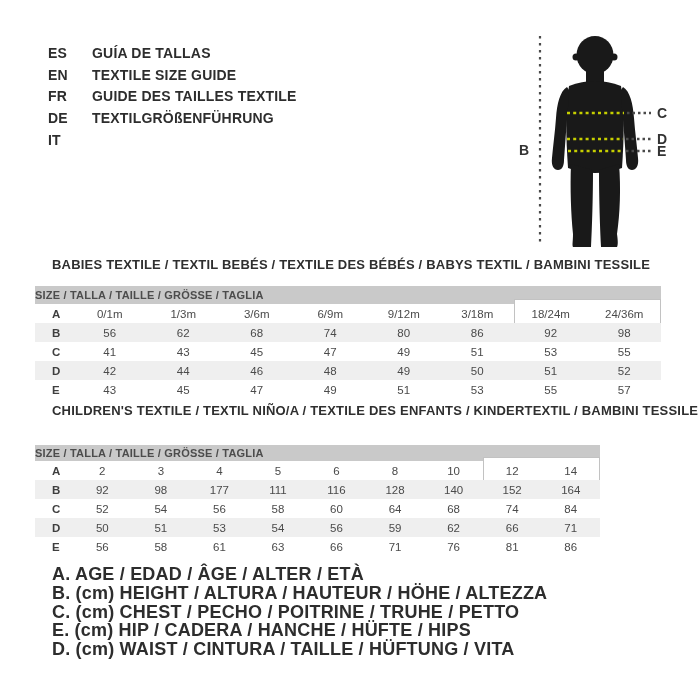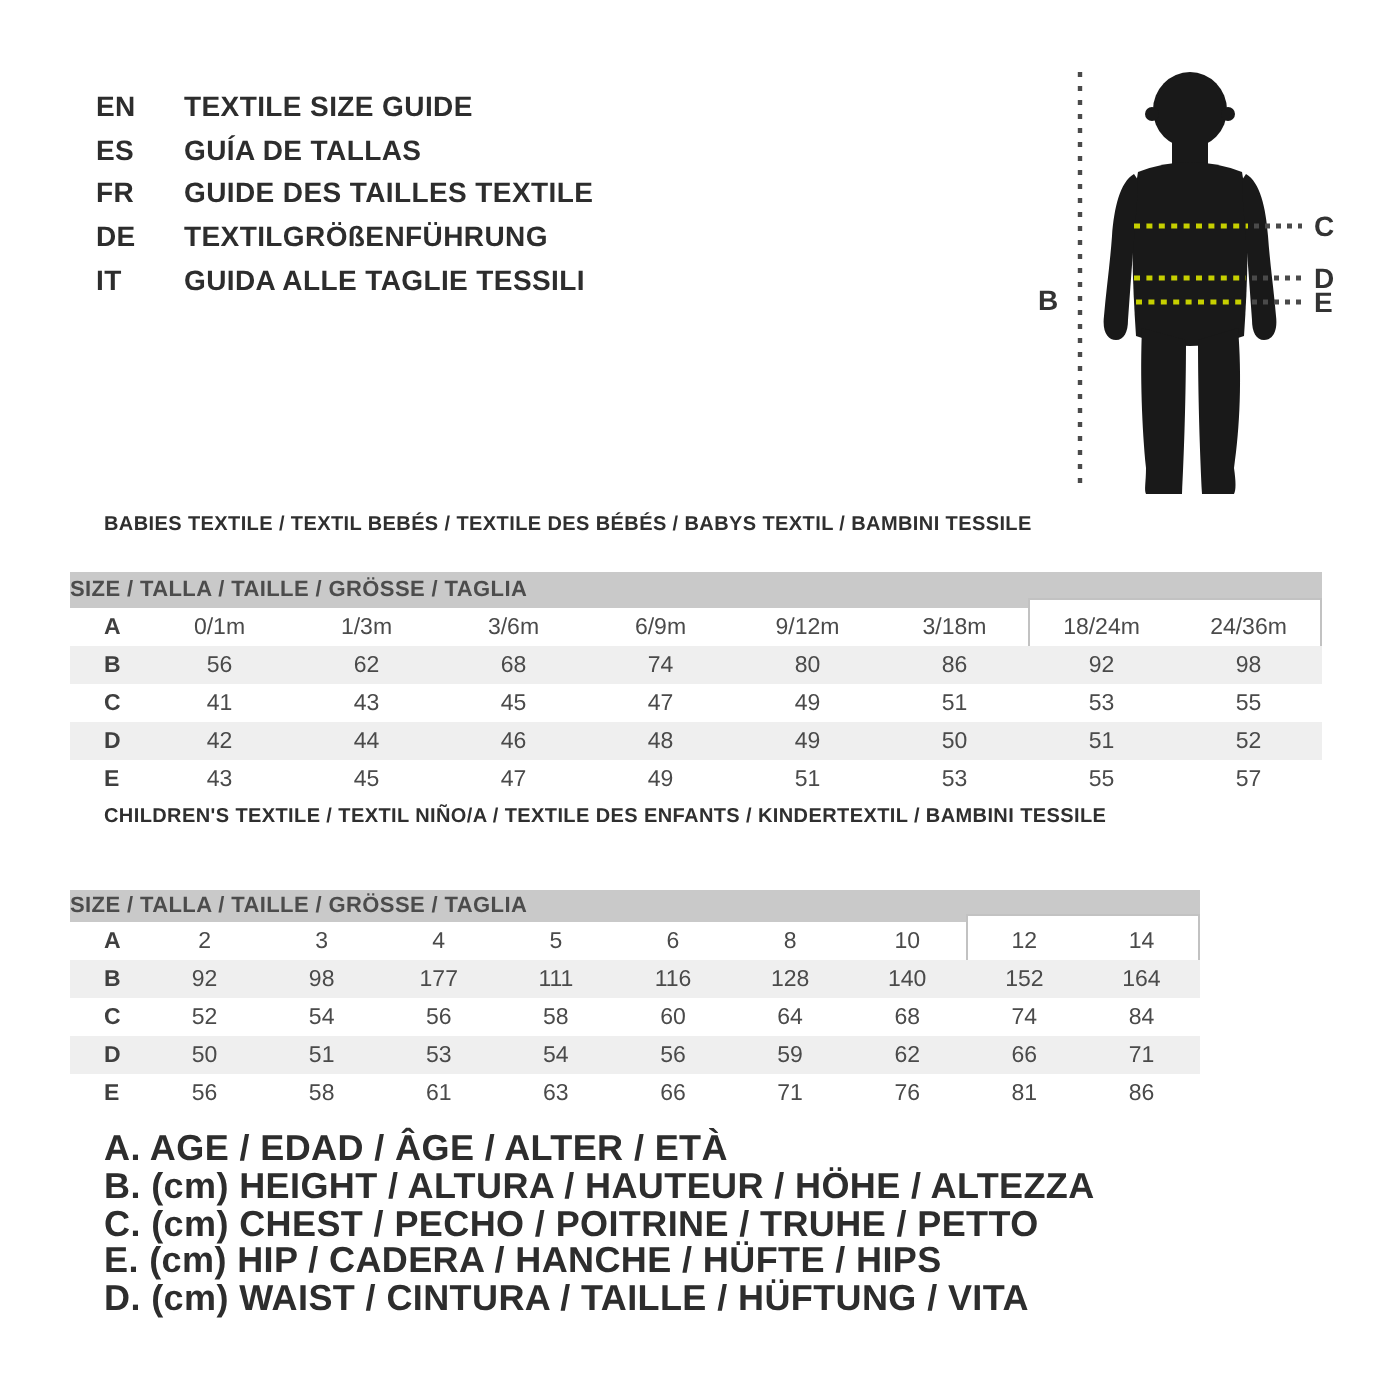--- a/index.html
+++ b/index.html
@@ -11,21 +11,21 @@
   }
   .abs{position:absolute;}
 
   
   .langs{left:48px;top:45px;width:420px;}
   .lang-row{display:grid;grid-template-columns:44px auto;height:21.7px;
     font-size:14px;font-weight:700;color:#2d2d2d;letter-spacing:.2px;}
   .lang-row span{white-space:nowrap;}
 
   
-  .sec-title{left:52px;font-size:10px;font-weight:700;color:#2f2f2f;
+  .sec-title{left:52px;font-size:13px;font-weight:700;color:#2f2f2f;
     letter-spacing:.2px;white-space:nowrap;}
   .t-babies{top:257px;}
   .t-children{top:403px;}
 
   
   .tbl{position:absolute;left:35px;}
   .tbl .thead{position:relative;z-index:0;background:var(--bar,#c9c9c9);
     display:flex;align-items:center;
     font-size:11px;font-weight:700;color:#4c4c4c;letter-spacing:.2px;}
   .tbl .tbody{position:relative;z-index:2;}
@@ -52,38 +52,37 @@
 
   
   .figure{left:505px;top:28px;width:195px;height:232px;}
   .fig-label{font-size:14px;font-weight:700;fill:#333333;}
 </style>
 </head>
 <body>
 
 <div class="abs langs">
   <div class="lang-row">
+    <span>ES</span>
+    <span>GUÍA DE TALLAS</span>
+  </div>
+  <div class="lang-row">
     <span>EN</span>
     <span>TEXTILE SIZE GUIDE</span>
   </div>
   <div class="lang-row">
-    <span>ES</span>
-    <span>GUÍA DE TALLAS</span>
-  </div>
-  <div class="lang-row">
     <span>FR</span>
     <span>GUIDE DES TAILLES TEXTILE</span>
   </div>
   <div class="lang-row">
     <span>DE</span>
     <span>TEXTILGRÖßENFÜHRUNG</span>
   </div>
   <div class="lang-row">
     <span>IT</span>
-    <span>GUIDA ALLE TAGLIE TESSILI</span>
   </div>
 </div>
 
 <svg class="abs figure" viewBox="0 0 195 232">
 
   <g fill="#191919">
     <ellipse cx="90" cy="27" rx="18.5" ry="19"></ellipse>
     <circle cx="71" cy="29" r="3.5"></circle>
     <circle cx="109" cy="29" r="3.5"></circle>
     <rect x="81" y="40" width="18" height="14"></rect>

